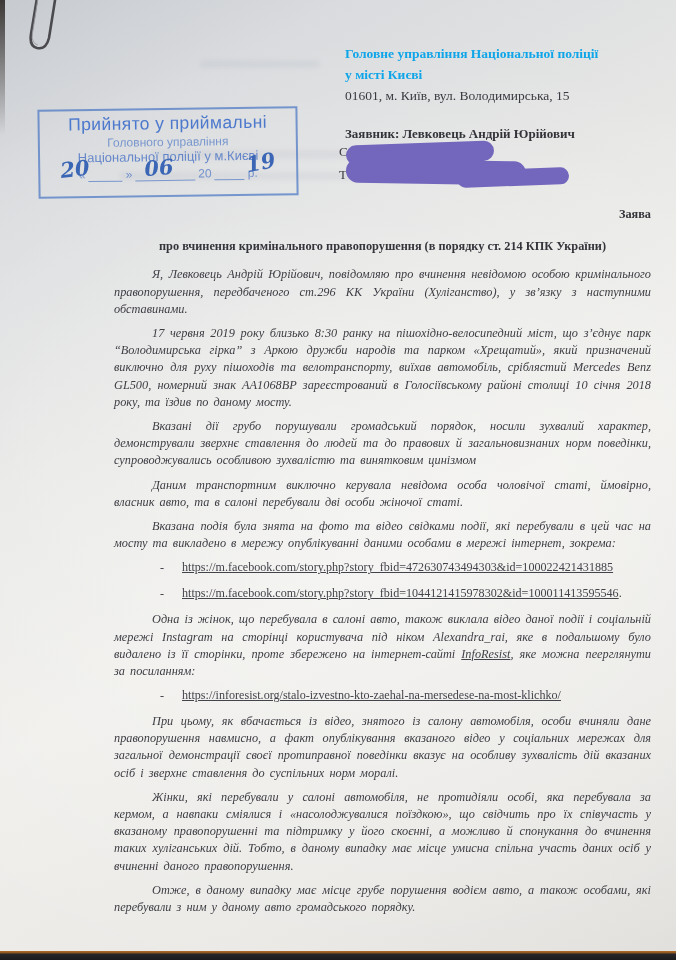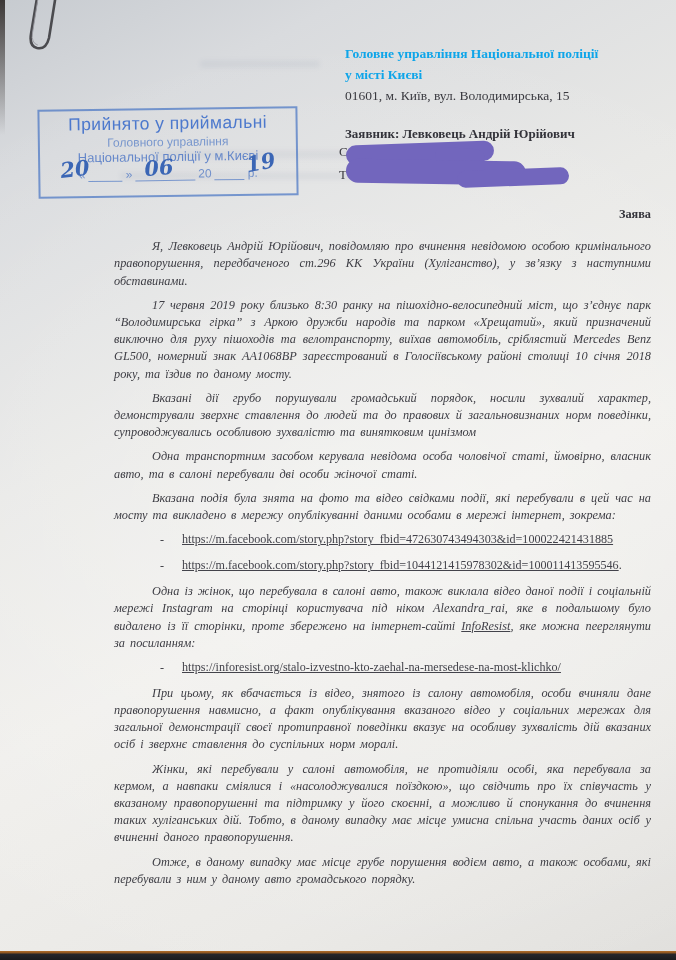--- a/index.html
+++ b/index.html
@@ -101,25 +101,26 @@
   <span class="ch1">С</span>
   <span class="ch2">Т</span>
   <div class="blob" style="left:7px;top:0;width:148px;height:20px;border-radius:10px;transform:rotate(-2deg);"></div>
   <div class="blob" style="left:96px;top:5px;width:50px;height:18px;border-radius:9px;transform:rotate(4deg);"></div>
   <div class="blob" style="left:7px;top:17px;width:180px;height:24px;border-radius:12px;transform:rotate(1deg);"></div>
   <div class="blob" style="left:118px;top:26px;width:112px;height:17px;border-radius:9px;transform:rotate(-2deg);"></div>
 </div>
 
 <div class="doc-body">
   <div class="doc-title">Заява</div>
+  <div class="doc-subtitle">про вчинення кримінального правопорушення (в порядку ст. 214 КПК України)</div>
 
   <p>Я, Левковець Андрій Юрійович, повідомляю про вчинення невідомою особою кримінального правопорушення, передбаченого ст.296 КК України (Хуліганство), у зв’язку з наступними обставинами.</p>
   <p>17 червня 2019 року близько 8:30 ранку на пішохідно-велосипедний міст, що з’єднує парк “Володимирська гірка” з Аркою дружби народів та парком «Хрещатий», який призначений виключно для руху пішоходів та велотранспорту, виїхав автомобіль, сріблястий Mercedes Benz GL500, номерний знак АА1068ВР зареєстрований в Голосіївському районі столиці 10 січня 2018 року, та їздив по даному мосту.</p>
   <p>Вказані дії грубо порушували громадський порядок, носили зухвалий характер, демонстрували зверхнє ставлення до людей та до правових й загальновизнаних норм поведінки, супроводжувались особливою зухвалістю та винятковим цинізмом</p>
-  <p>Одна транспортним засобом керувала невідома особа чоловічої статі, ймовірно, власник авто, та в салоні перебували дві  особи жіночої статі.</p>
+  <p>Даним транспортним виключно керувала невідома особа чоловічої статі, ймовірно, власник авто, та в салоні перебували дві  особи жіночої статі.</p>
   <p>Вказана подія була знята на фото та відео свідками події, які перебували в цей час на мосту та викладено в мережу опублікуванні даними особами в мережі інтернет, зокрема:</p>
 
   <div class="link-row"><span class="dash">-</span><span class="url">https://m.facebook.com/story.php?story_fbid=472630743494303&amp;id=100022421431885</span></div>
   <div class="link-row"><span class="dash">-</span><span class="url">https://m.facebook.com/story.php?story_fbid=1044121415978302&amp;id=100011413595546</span><span>.</span></div>
 
   <p><span>Одна із жінок, що перебувала в салоні авто, також виклала відео даної події і соціальній мережі Instagram на сторінці користувача під ніком Alexandra_rai, яке в подальшому було видалено із її сторінки, проте збережено на інтернет-сайті </span><span class="url">InfoResist</span><span>, яке можна пеерглянути за посиланням:</span></p>
 
   <div class="link-row"><span class="dash">-</span><span class="url">https://inforesist.org/stalo-izvestno-kto-zaehal-na-mersedese-na-most-klichko/</span></div>
 
   <p>При цьому, як вбачається із відео, знятого із салону автомобіля, особи вчиняли дане правопорушення навмисно, а факт опублікування вказаного відео у соціальних мережах для загальної демонстрації своєї протиправної поведінки вказує на особливу зухвалість дій вказаних осіб і зверхнє ставлення до суспільних норм моралі.</p>

